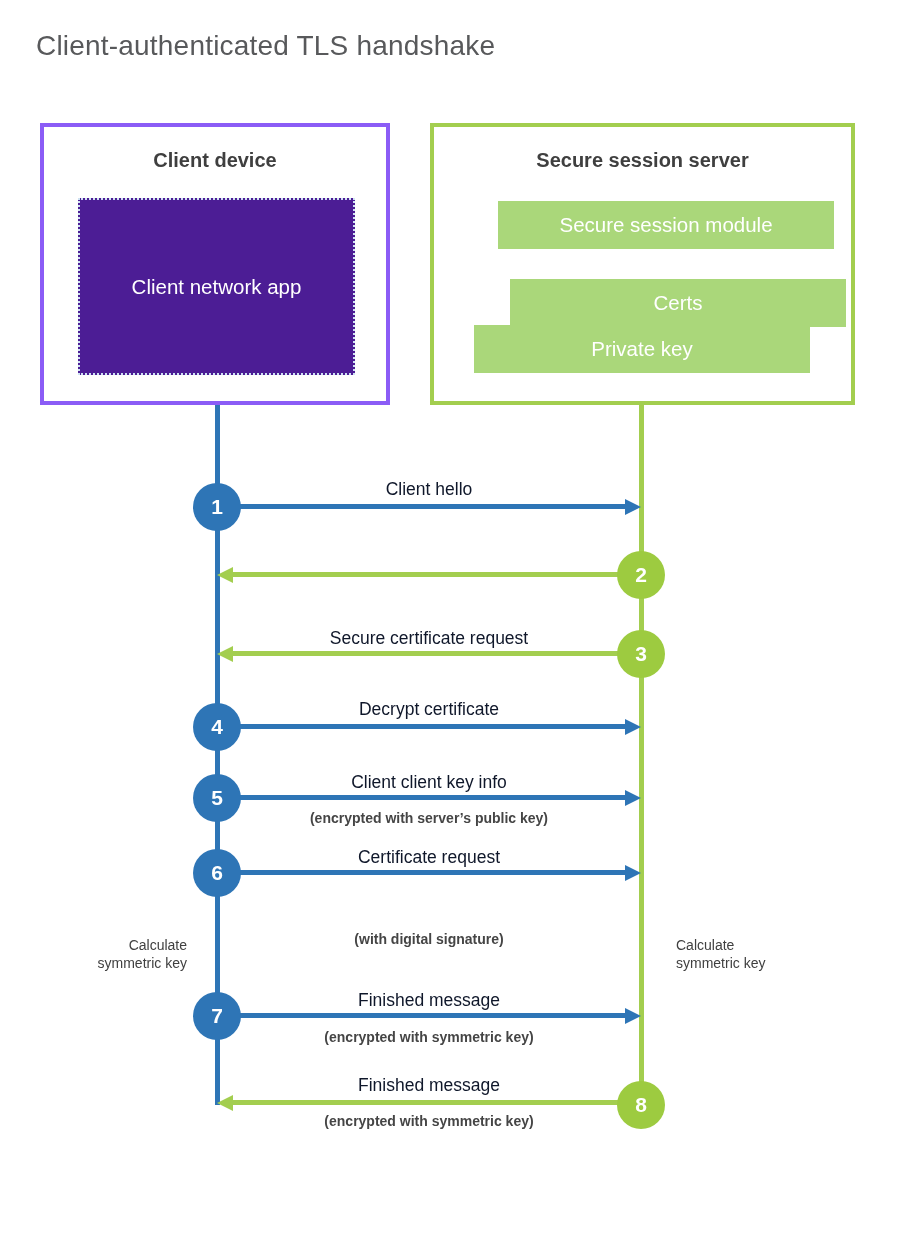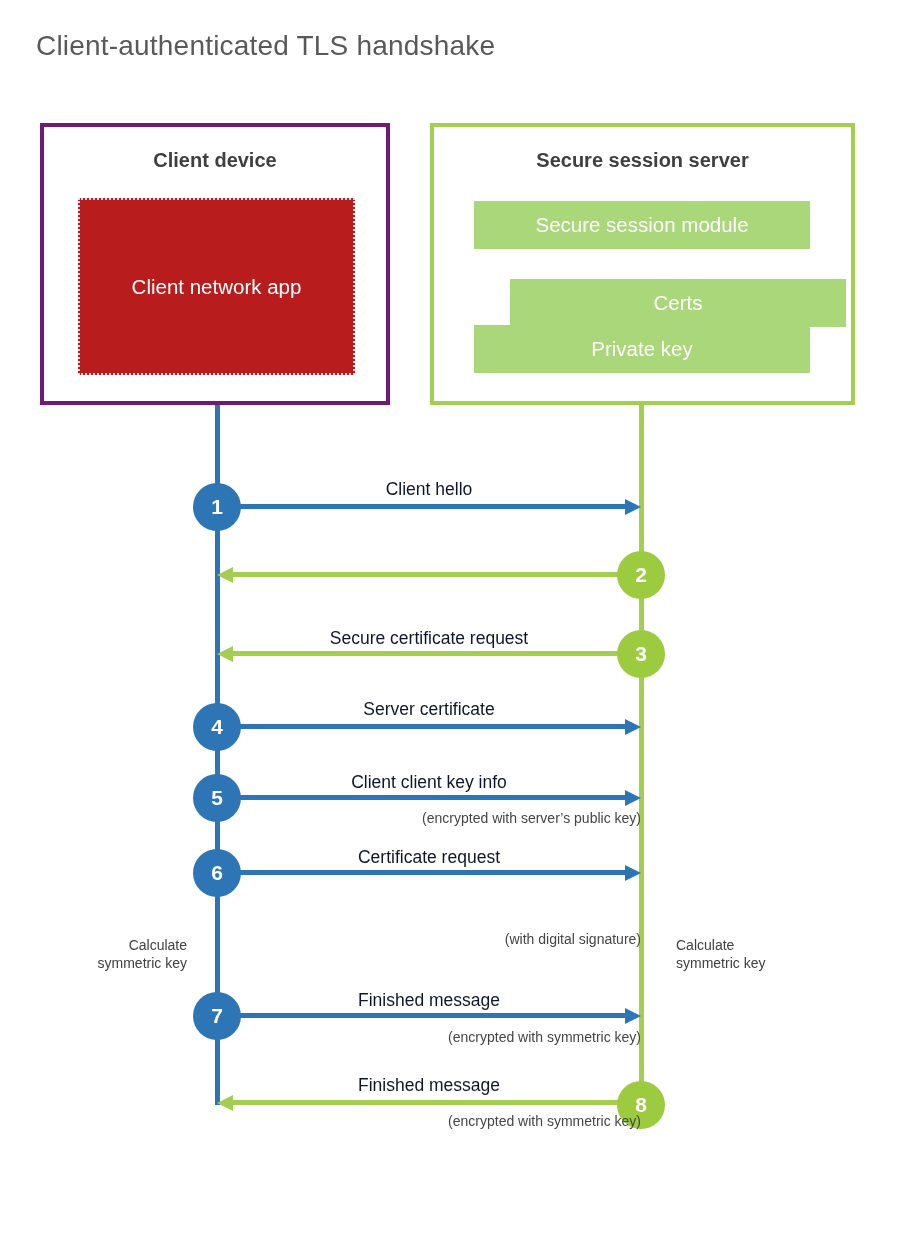--- a/index.html
+++ b/index.html
@@ -7,41 +7,41 @@
     position:relative; width:900px; height:1256px; background:#ffffff;
     font-family:"Liberation Sans", sans-serif; overflow:hidden;padding-left:35px;
   }
   .page-title {
     position:absolute; left:36px; top:30px;
     font-size:28px; font-weight:300; color:#58595b; letter-spacing:0.2px;
   }
 
   
   .actor-box { position:absolute; background:#fff; box-sizing:border-box; }
-  .client-box { left:40px; top:123px; width:350px; height:282px; border:4px solid #701a75; }
+  .client-box { left:40px; top:123px; width:350px; height:282px; border:4px solid #8b5cf6; }
   .server-box { left:430px; top:123px; width:425px; height:282px; border:4px solid #A3CE4F; }
   .box-heading {
     position:absolute; left:0; right:0; top:22px; text-align:center;
     font-size:20px; font-weight:bold; color:#3f3f3f;
   }
   .client-app {
     position:absolute; left:34px; top:71px; width:277px; height:177px;
-    background:#b91c1c; border:2px dotted #cfe2f3; box-sizing:border-box;
+    background:#4c1d95; border:2px dotted #cfe2f3; box-sizing:border-box;
     display:flex; align-items:center; justify-content:center;
   }
   .client-app span {
     display:block; max-width:185px; text-align:center;
     color:#ffffff; font-size:20.5px; line-height:29px;
   }
   .server-bar {
     position:absolute; left:40px; width:336px; height:48px; background:#AAD77A;
     display:flex; align-items:center; justify-content:center;
     color:#ffffff; font-size:20.5px;
   }
-  .bar-1 { top:74px; } .bar-2 { top:152px;margin-left:36px; } .bar-3 { top:198px; }
+  .bar-1 { top:74px;margin-left:24px; } .bar-2 { top:152px;margin-left:36px; } .bar-3 { top:198px; }
 
   
   .lifeline { position:absolute; top:405px; width:5px; height:700px; z-index:1; }
   .lifeline-blue  { left:215px; background:#2E75B6; }
   .lifeline-green { left:639px; background:#A3CE4F; }
 
   
   .circle {
     position:absolute; width:48px; height:48px; border-radius:50%;
     display:flex; align-items:center; justify-content:center;
@@ -62,22 +62,22 @@
   .arrow.a-green .line { background:#A3CE4F; }
   .arrow.a-blue.dir-right .head { border-left:16px solid #2E75B6; }
   .arrow.a-green.dir-left .head { border-right:16px solid #A3CE4F; }
 
   
   .msg-label {
     position:absolute; left:217px; width:424px; text-align:center;
     font-size:17.5px; color:#0f172a; line-height:22px; z-index:3;
   }
   .msg-sub {
-    position:absolute; left:217px; width:424px; text-align:right;
-    font-size:14px; color:#454545; line-height:18px; z-index:3;
+    position:absolute; left:217px; width:424px; text-align:center;
+    font-size:14px; color:#454545; line-height:18px; z-index:3;font-weight:bold;
   }
 
   
   .pos-c1 { left:193px; top:483px; }  .pos-c2 { left:617px; top:551px; }
   .pos-c3 { left:617px; top:630px; }  .pos-c4 { left:193px; top:703px; }
   .pos-c5 { left:193px; top:774px; }  .pos-c6 { left:193px; top:849px; }
   .pos-c7 { left:193px; top:992px; }  .pos-c8 { left:617px; top:1081px; }
   
   .pos-a1 { top:499px; } .pos-a2 { top:567px; } .pos-a3 { top:646px; }
   .pos-a4 { top:719px; } .pos-a5 { top:790px; } .pos-a6 { top:865px; }
@@ -142,21 +142,21 @@
       <div class="head"></div>
     </div>
   <div class="circle c-green pos-c3">3</div>
   <div class="msg-label pos-l3">Secure certificate request</div>
 
   <div class="arrow dir-right a-blue pos-a4">
       <div class="line"></div>
       <div class="head"></div>
     </div>
   <div class="circle c-blue pos-c4">4</div>
-  <div class="msg-label pos-l4">Server certificate</div>
+  <div class="msg-label pos-l4">Decrypt certificate</div>
 
   <div class="arrow dir-right a-blue pos-a5">
       <div class="line"></div>
       <div class="head"></div>
     </div>
   <div class="circle c-blue pos-c5">5</div>
   <div class="msg-label pos-l5">Client client key info</div>
   <div class="msg-sub pos-s5">(encrypted with server’s public key)</div>
 
   <div class="arrow dir-right a-blue pos-a6">

